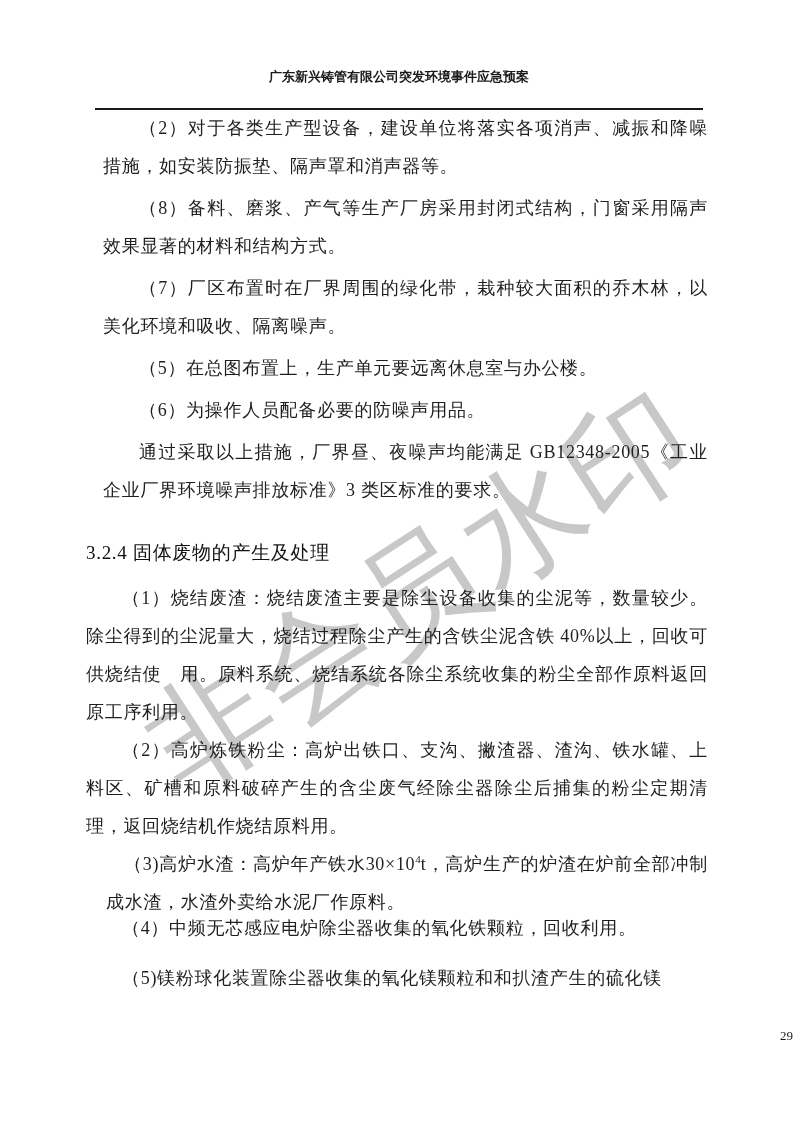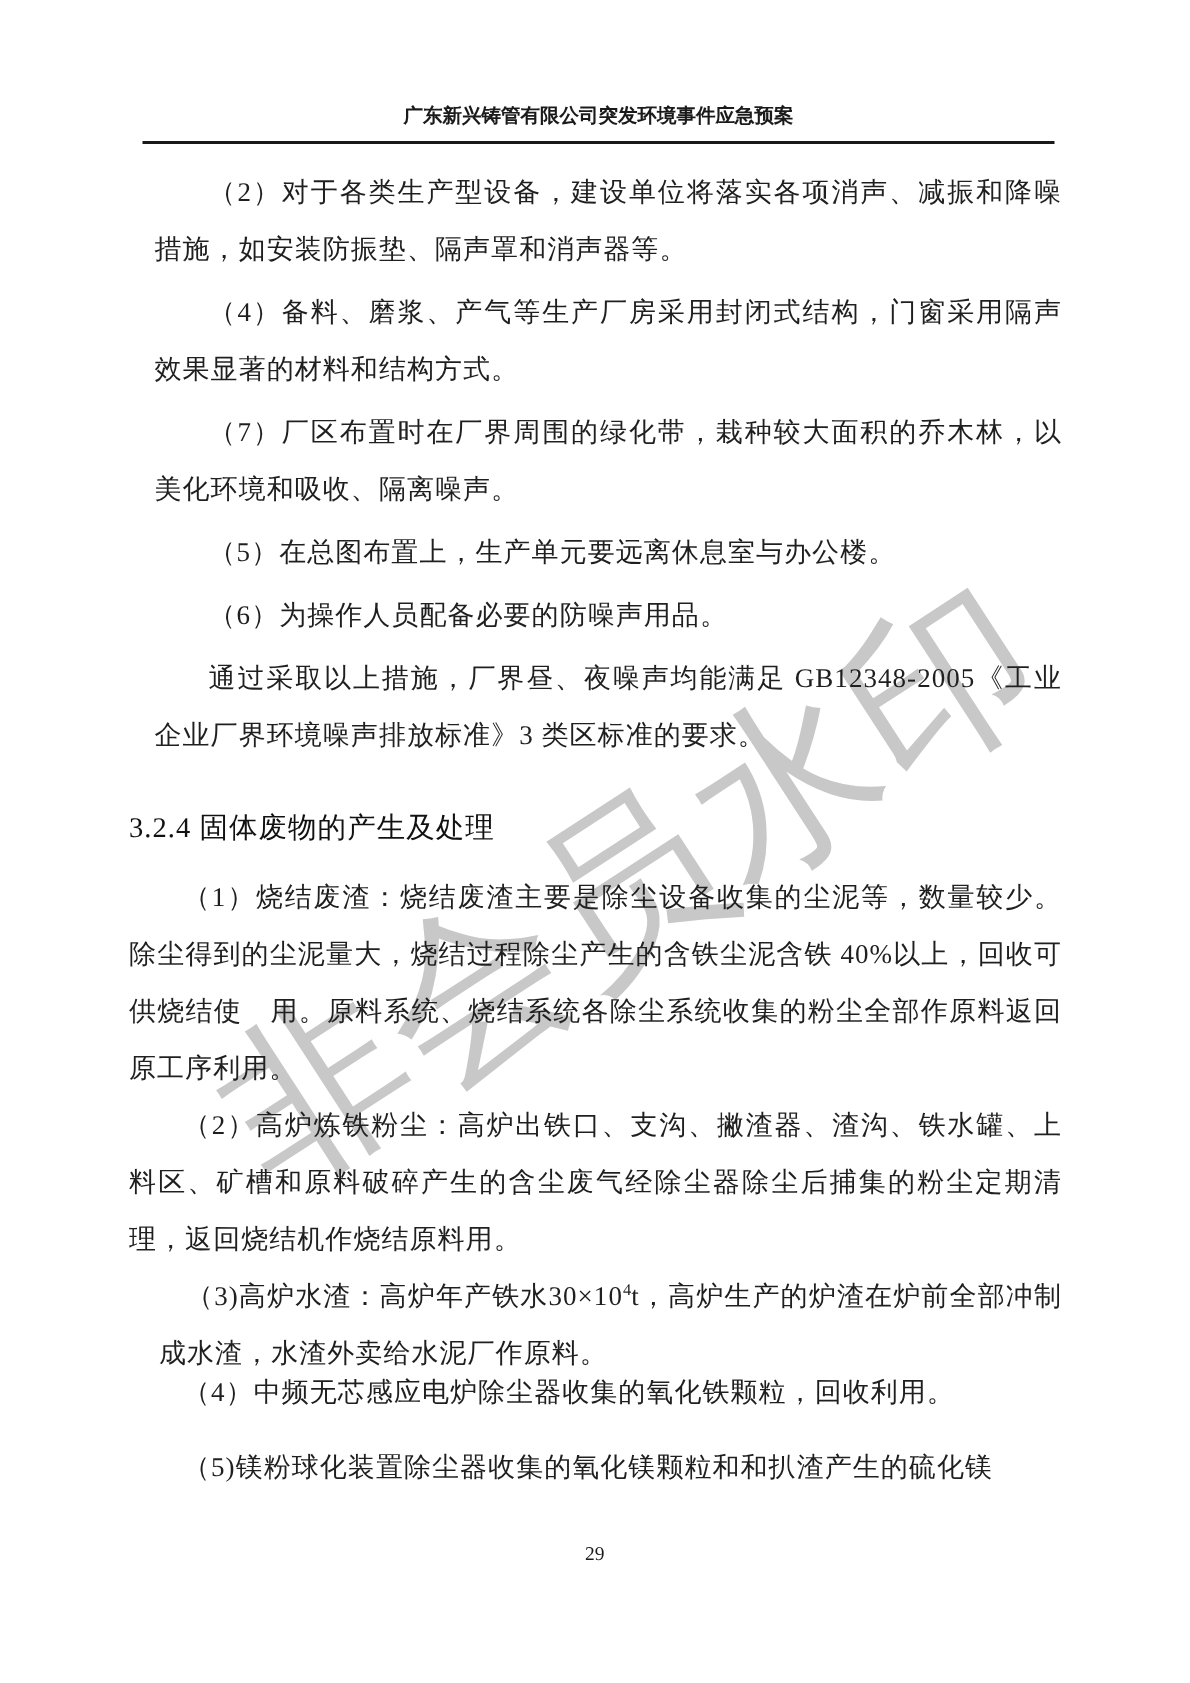--- a/index.html
+++ b/index.html
@@ -31,21 +31,21 @@
   .page-header {
     position: absolute;
     top: 66px;
     left: 95px;
     width: 608px;
     text-align: center;
     font-size: 13px;
     line-height: 22px;
     color: #1a1a1a;
     font-weight: bold;
-    padding-bottom: 6px;
+    padding-bottom: 20px;
     border-bottom: 2px solid #1a1a1a;
     z-index: 2;
   }
   .content {
     position: absolute;
     top: 109px;
     left: 86px;
     width: 622px;
     font-size: 18px;
     letter-spacing: 0.7px;
@@ -76,42 +76,42 @@
     font-size: 11px;
     line-height: 0;
     vertical-align: super;
     letter-spacing: 0;
   }
   .page-footer {
     position: absolute;
     top: 1028px;
     left: 0;
     width: 100%;
-    text-align: center;
+    text-align: right;
     font-size: 13px;
     color: #1a1a1a;
     z-index: 1;
   }
 </style>
 </head>
 <body>
 
 <div class="page">
 
   <div class="watermark" style="color: rgb(200, 200, 200);">非会员水印</div>
 
   <header class="page-header">
     <span>广东新兴铸管有限公司突发环境事件应急预案</span>
   </header>
 
   <main class="content">
 
     <p>（2）对于各类生产型设备，建设单位将落实各项消声、减振和降噪措施，如安装防振垫、隔声罩和消声器等。</p>
 
-    <p>（4）备料、磨浆、产气等生产厂房采用封闭式结构，门窗采用隔声效果显著的材料和结构方式。</p>
+    <p>（8）备料、磨浆、产气等生产厂房采用封闭式结构，门窗采用隔声效果显著的材料和结构方式。</p>
 
     <p>（7）厂区布置时在厂界周围的绿化带，栽种较大面积的乔木林，以美化环境和吸收、隔离噪声。</p>
 
     <p>（5）在总图布置上，生产单元要远离休息室与办公楼。</p>
 
     <p>（6）为操作人员配备必要的防噪声用品。</p>
 
     <p>通过采取以上措施，厂界昼、夜噪声均能满足 GB12348-2005《工业企业厂界环境噪声排放标准》3 类区标准的要求。</p>
 
     <h2 class="section-heading">3.2.4 固体废物的产生及处理</h2>

